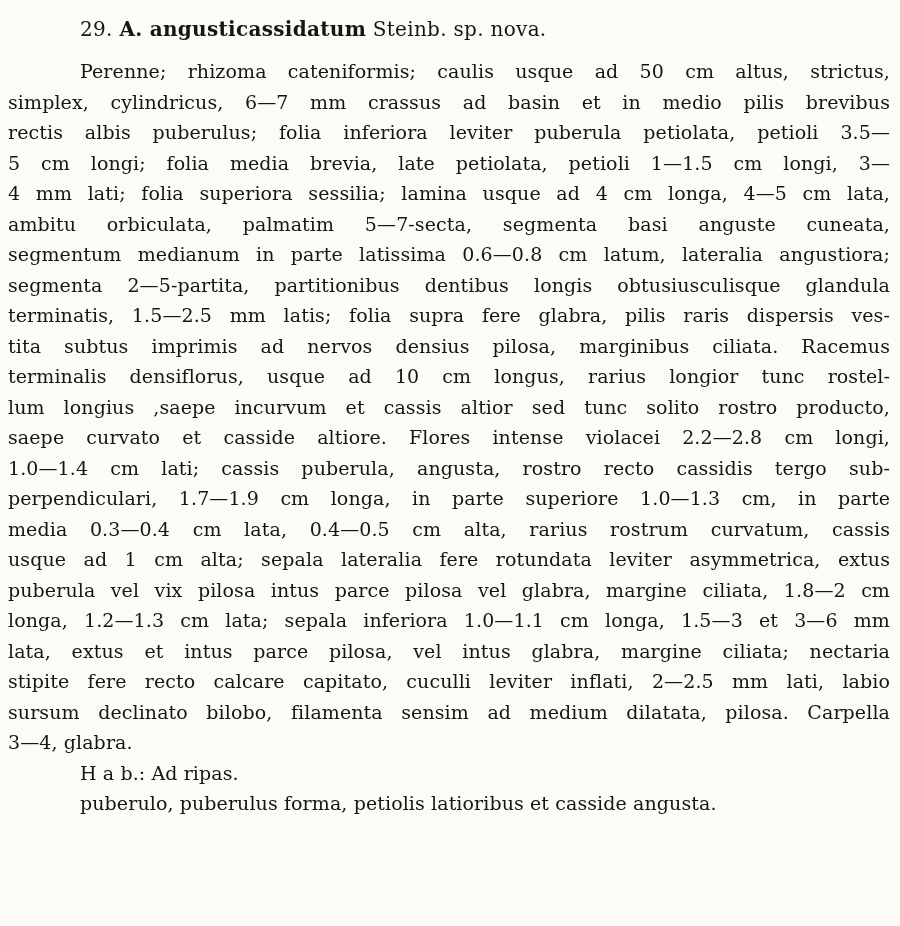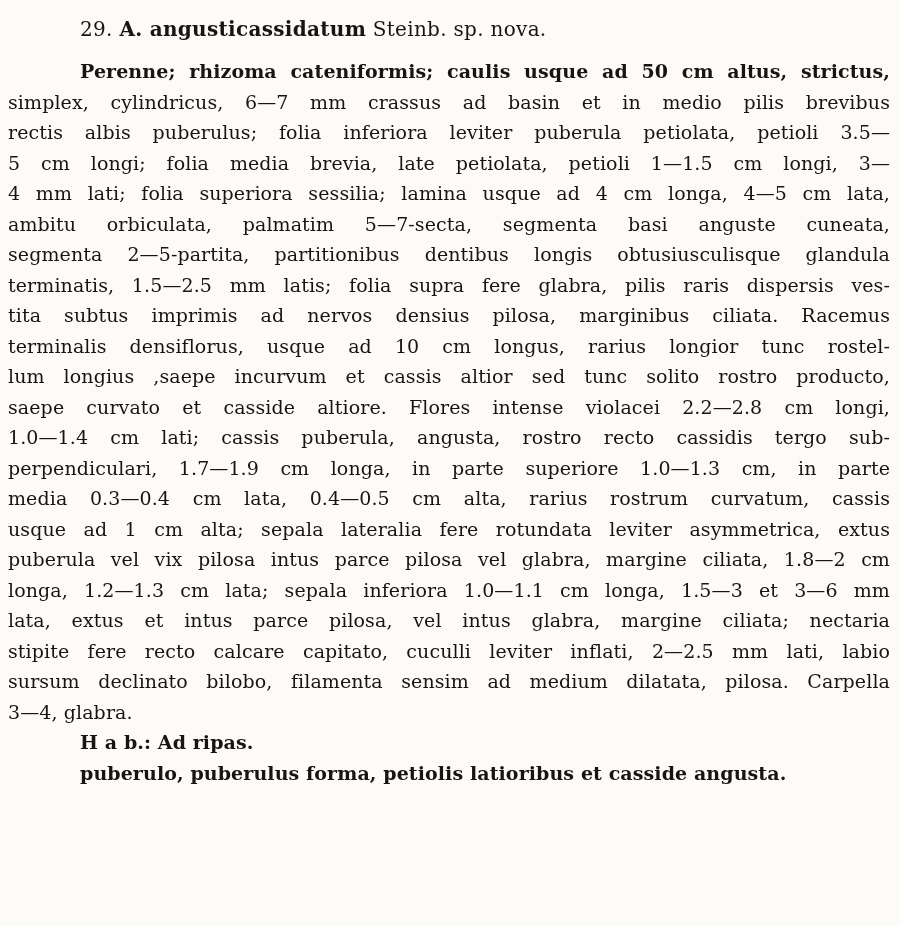--- a/index.html
+++ b/index.html
@@ -40,38 +40,38 @@
     text-align: justify;
     text-align-last: justify;
     text-justify: inter-word;
     letter-spacing: 0.1px;
   }
   .lines .tline:last-child {
     text-align-last: left;
   }
   .indent-first .tline:first-child {
     text-indent: 72px;
-    font-weight: bold;
   }
   i { font-style: italic; }
 </style>
 </head>
 <body>
 
 <div class="page">
 
   <div class="heading"><span>29.</span> <span class="sp">A. angusticassidatum</span> <span>Steinb. sp. nova.</span></div>
 
   <div class="lines indent-first">
       <div class="tline">Perenne; rhizoma cateniformis; caulis usque ad 50 cm altus, strictus,</div>
       <div class="tline">simplex, cylindricus, 6—7 mm crassus ad basin et in medio pilis brevibus</div>
       <div class="tline">rectis albis puberulus; folia inferiora leviter puberula petiolata, petioli 3.5—</div>
       <div class="tline">5 cm longi; folia media brevia, late petiolata, petioli 1—1.5 cm longi, 3—</div>
       <div class="tline">4 mm lati; folia superiora sessilia; lamina usque ad 4 cm longa, 4—5 cm lata,</div>
       <div class="tline">ambitu orbiculata, palmatim 5—7-secta, segmenta basi anguste cuneata,</div>
+      <div class="tline">segmentum medianum in parte latissima 0.6—0.8 cm latum, lateralia angustiora;</div>
       <div class="tline">segmenta 2—5-partita, partitionibus dentibus longis obtusiusculisque glandula</div>
       <div class="tline">terminatis, 1.5—2.5 mm latis; folia supra fere glabra, pilis raris dispersis ves-</div>
       <div class="tline">tita subtus imprimis ad nervos densius pilosa, marginibus ciliata. Racemus</div>
       <div class="tline">terminalis densiflorus, usque ad 10 cm longus, rarius longior tunc rostel-</div>
       <div class="tline">lum longius ,saepe incurvum et cassis altior sed tunc solito rostro producto,</div>
       <div class="tline">saepe curvato et casside altiore. Flores intense violacei 2.2—2.8 cm longi,</div>
       <div class="tline">1.0—1.4 cm lati; cassis puberula, angusta, rostro recto cassidis tergo sub-</div>
       <div class="tline">perpendiculari, 1.7—1.9 cm longa, in parte superiore 1.0—1.3 cm, in parte</div>
       <div class="tline">media 0.3—0.4 cm lata, 0.4—0.5 cm alta, rarius rostrum curvatum, cassis</div>
       <div class="tline">usque ad 1 cm alta; sepala lateralia fere rotundata leviter asymmetrica, extus</div>

